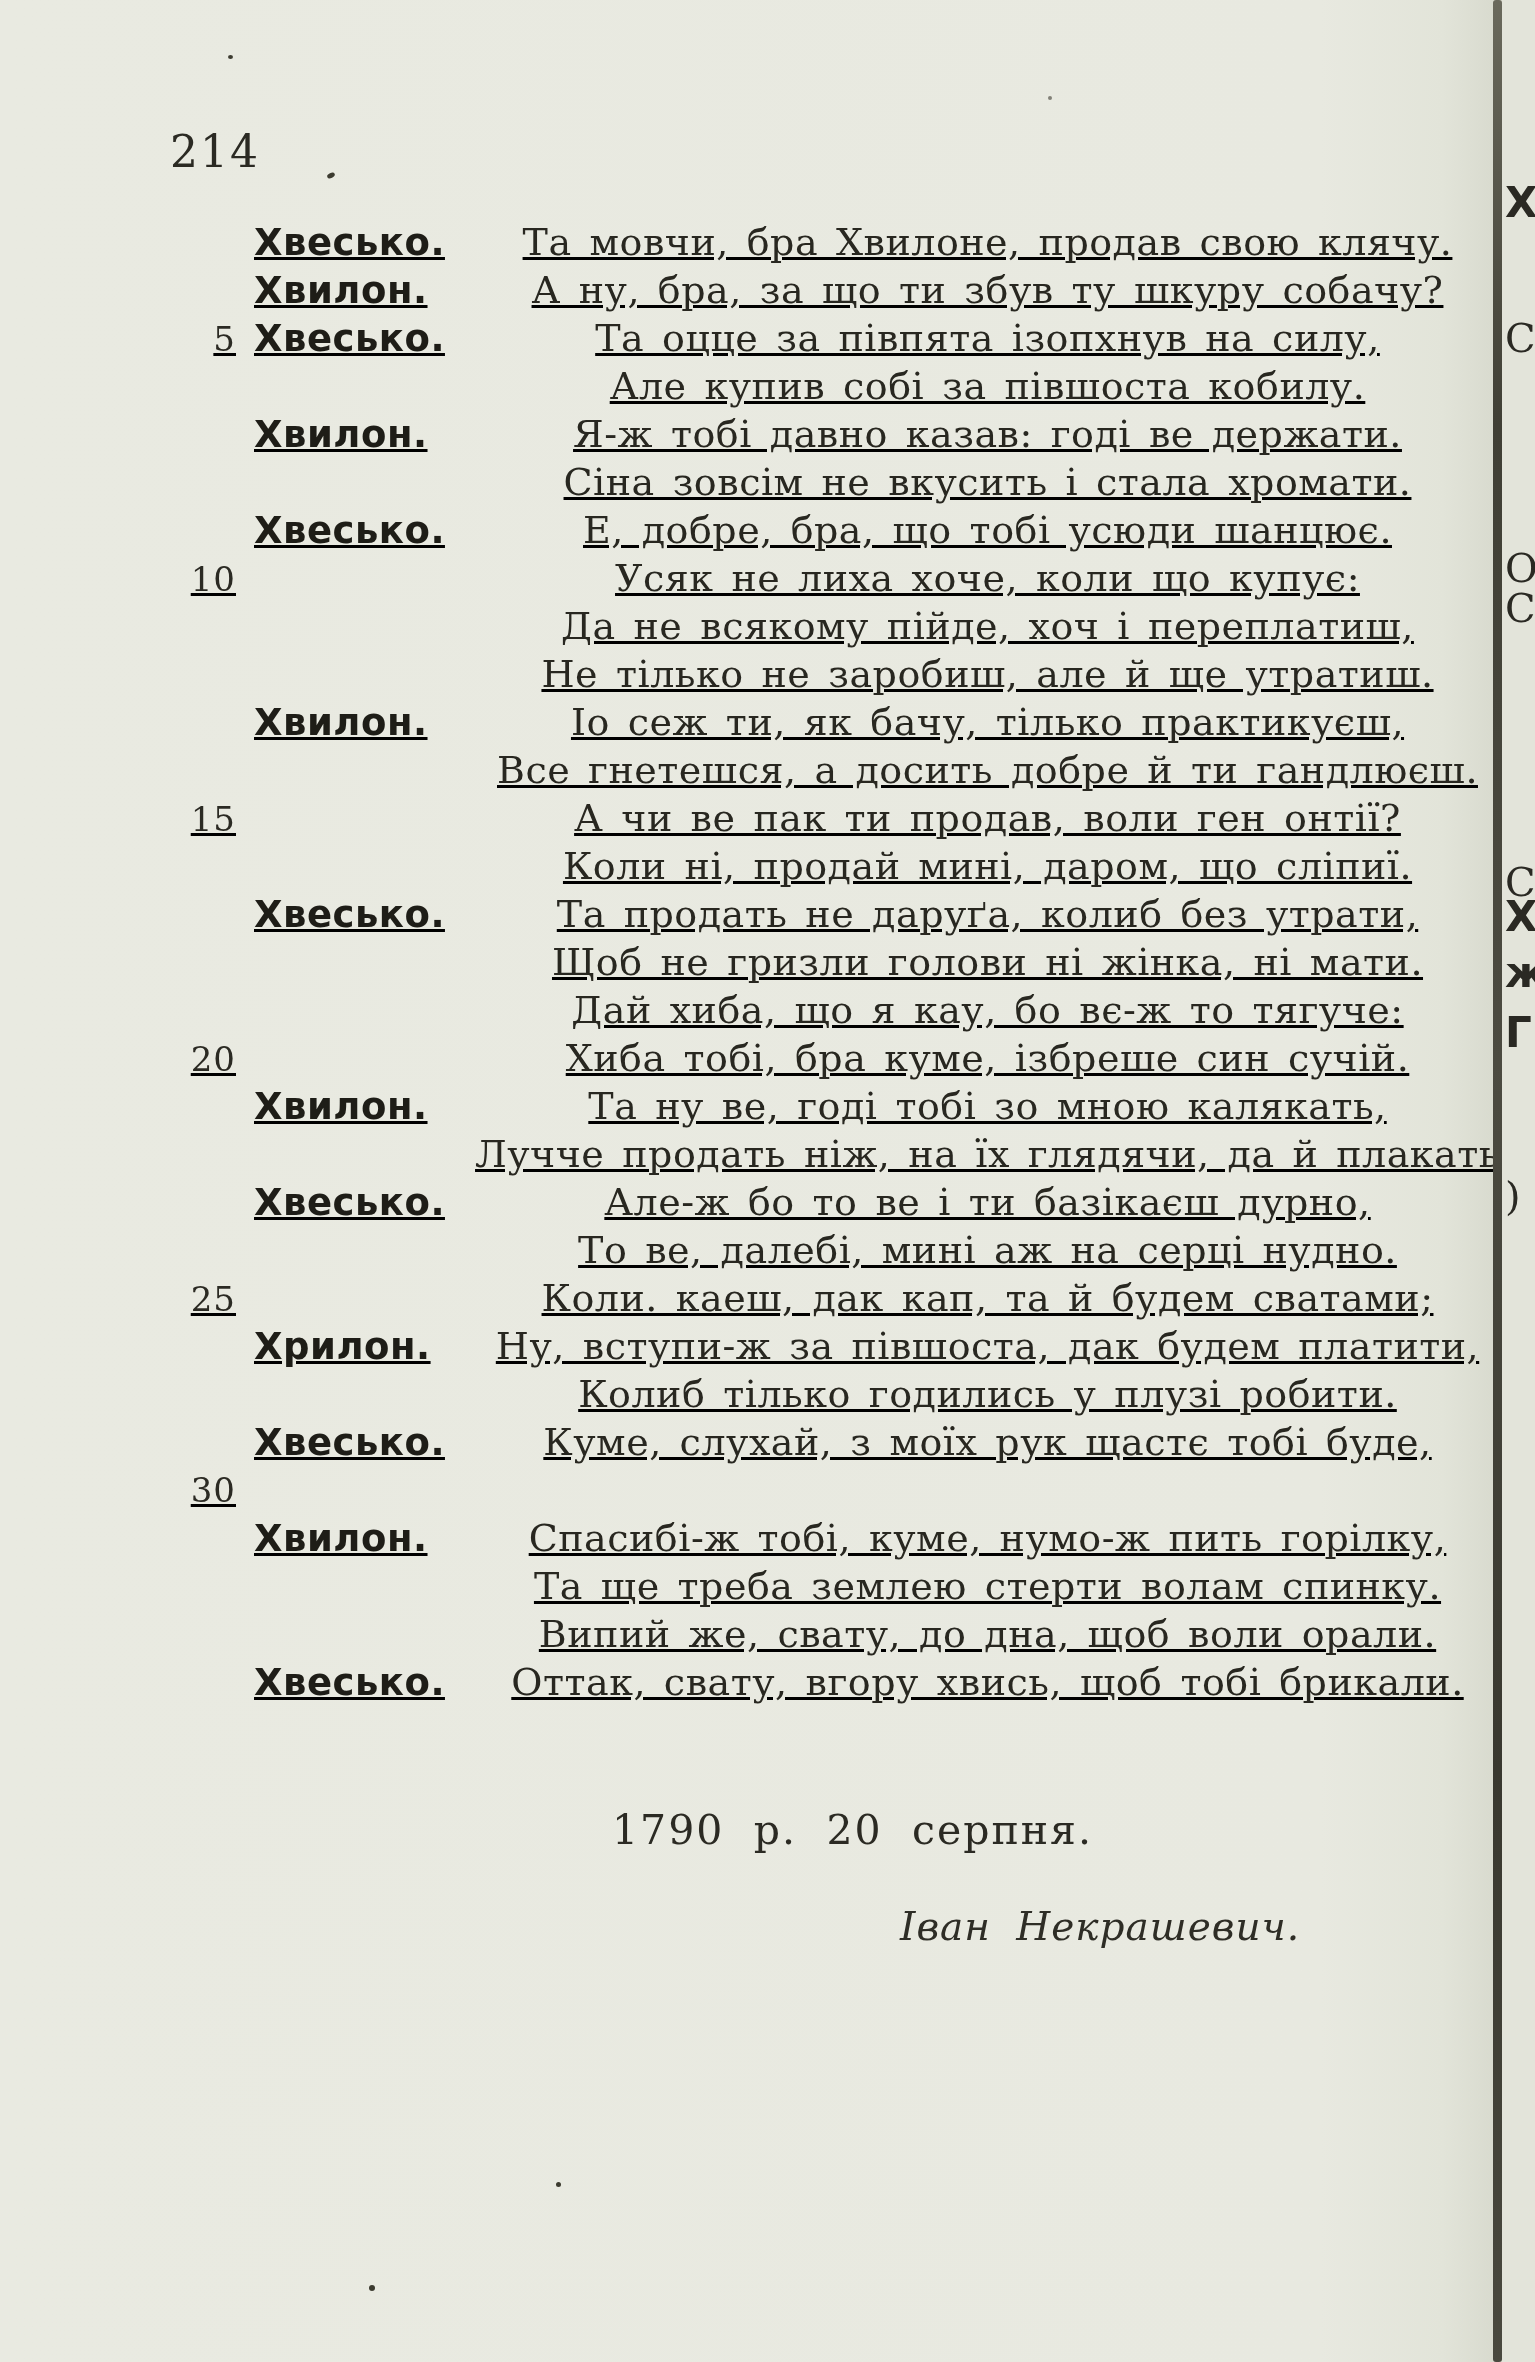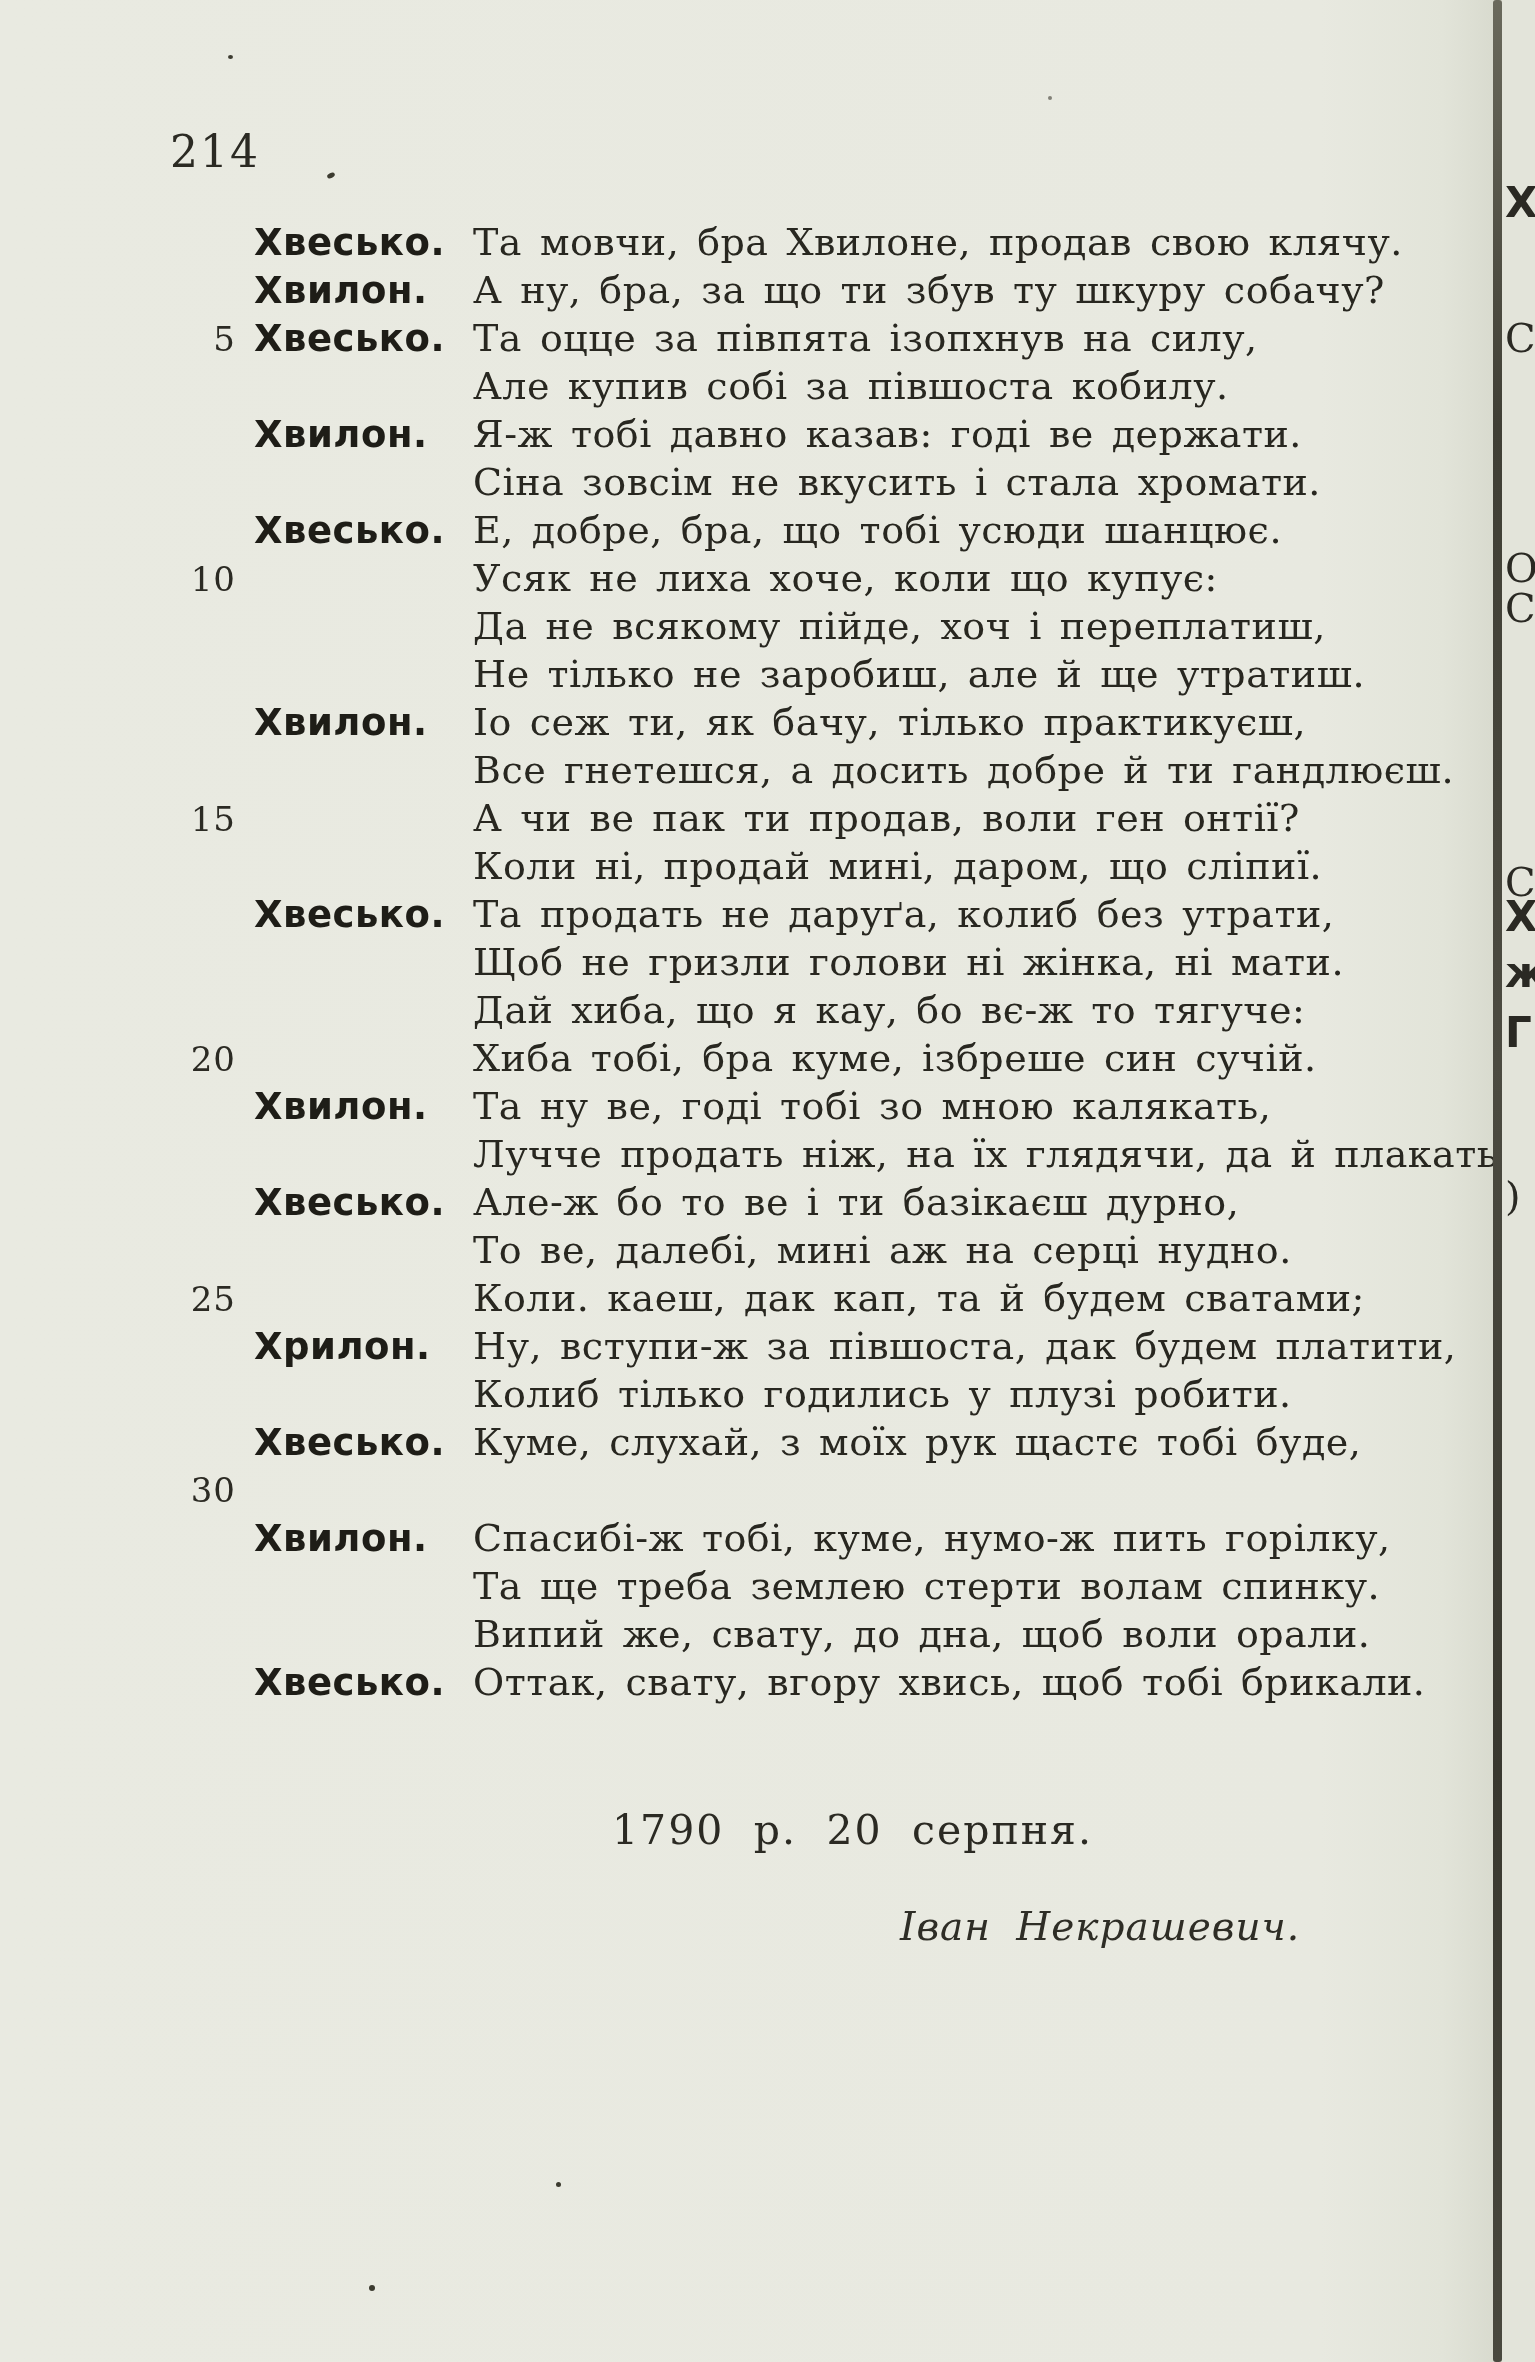--- a/index.html
+++ b/index.html
@@ -12,33 +12,33 @@
   .page{
     position:relative;width:1535px;height:2362px;overflow:hidden;
     background:linear-gradient(90deg,#e9eae1 0%,#e8e9e0 86%,#e2e4d9 94%,#d6d8cc 98.2%,#c9cbbf 100%);
   }
   .page-number{
     position:absolute;left:170px;top:116px;
     font:400 44px/1.1 "DejaVu Serif", serif;
     color:#2b2a23;letter-spacing:2px;margin-top:12px;
   }
   .dialogue{position:absolute;left:0;top:218px;width:1502px;}
-  .row{display:flex;align-items:baseline;height:48px;white-space:nowrap;}
+  .row{display:flex;align-items:baseline;height:48px;white-space:nowrap;text-decoration:underline;}
   .num{
     width:236px;flex:0 0 236px;text-align:right;
     font:400 34px/48px "DejaVu Serif", serif;color:#2b2a23;letter-spacing:1px;
   }
   .speaker{
     width:218px;flex:0 0 218px;box-sizing:border-box;padding-left:18px;
     font:700 37px/48px "DejaVu Sans", sans-serif;color:#1e1d17;letter-spacing:0.5px;
   }
   .text{
     flex:1;box-sizing:border-box;padding-left:19px;
     font:400 38px/48px "DejaVu Serif", serif;color:#282720;
-    letter-spacing:0.5px;word-spacing:0.14em;
+    letter-spacing:0.5px;word-spacing:0.14em;text-align:center;
   }
   .date-line{
     position:absolute;left:612px;top:1806px;
     font:400 41px/1.2 "DejaVu Serif", serif;color:#2b2a23;
     letter-spacing:2px;word-spacing:0.35em;
   }
   .signature{
     position:absolute;left:900px;top:1904px;
     font:italic 400 39px/1.2 "DejaVu Serif", serif;color:#2e2d26;
     letter-spacing:1px;word-spacing:0.3em;

